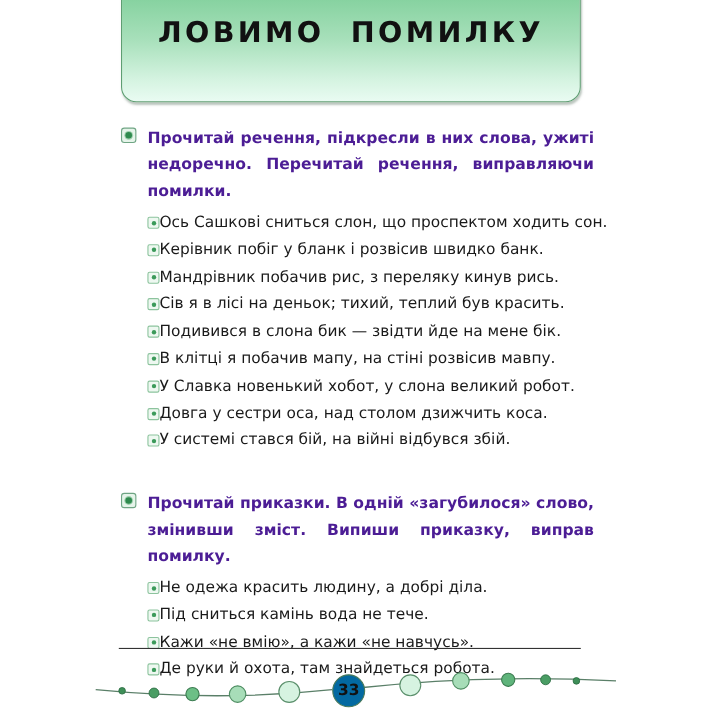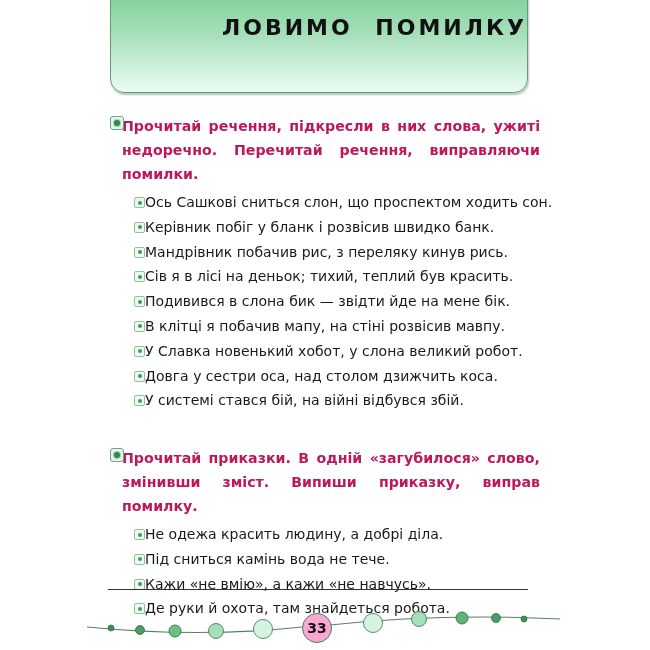--- a/index.html
+++ b/index.html
@@ -2,42 +2,42 @@
 <html><head>
 <meta charset="utf-8">
 <style>
   html, body { margin:0; padding:0; }
   body { width:650px; height:650px; background:#ffffff; position:relative; overflow:hidden;
          font-family:"DejaVu Sans", sans-serif; color:#1a1a1a; }
   .header-box { position:absolute; left:110px; top:-10px; width:416px; height:101px;
          border:1.5px solid #5e9e72; border-radius:0 0 14px 14px;
          background:linear-gradient(180deg,#7fcf9a 0%,#a8e0bb 45%,#d4f3e0 80%,#e9fbf2 100%);
          box-shadow:1px 2px 2px rgba(60,90,70,0.35); }
-  .header-title { position:absolute; left:0; right:0; top:24px; text-align:right;
-         font-family:"DejaVu Sans", sans-serif; font-weight:bold; font-size:22px;
+  .header-title { position:absolute; left:0; right:0; top:24px; text-align:center;
+         font-family:"DejaVu Sans", sans-serif; font-weight:bold; font-size:26px;
          letter-spacing:3px; color:#111; word-spacing:12px; }
   .task { position:absolute; left:110px; width:430px; }
   .task-icon { position:absolute; left:0; top:2px; width:14px; height:14px; border:1.5px solid #6fa584;
          border-radius:3px; background:#e6f4ea; box-sizing:border-box; }
   .task-icon::after { content:""; position:absolute; left:2.5px; top:2.5px; width:6px; height:6px;
          border-radius:50%; background:#2f8a4e; box-shadow:0 0 0 1px #9fd0ae; }
-  .task-text { margin-left:12px; font-weight:bold; font-size:14.2px; line-height:24px;
-         text-align:justify; color:#be185d; }
+  .task-text { margin-left:24px; font-weight:bold; font-size:14.2px; line-height:24px;
+         text-align:justify; color:#4c1d95; }
   .items { list-style:none; margin:4px 0 0 24px; padding:0; }
   .item { position:relative; padding-left:11px; font-size:14px; height:24.8px; line-height:24.8px;
          white-space:nowrap; color:#1a1a1a; }
   .item-icon { position:absolute; left:0; top:7px; width:11px; height:11px; border:1px solid #8cc39d;
          border-radius:2px; background:#eef8f1; box-sizing:border-box; }
   .item-icon::after { content:""; position:absolute; left:2.5px; top:2.5px; width:4px; height:4px;
          border-radius:50%; background:#3b9a5a; }
   .answer-line { position:absolute; left:108px; top:589px; width:420px; height:0;
          border-top:1.5px solid #333; }
   .footer-deco { position:absolute; left:0; top:600px; width:650px; height:50px; }
   .page-num { position:absolute; left:302px; top:613px; width:28px; height:28px; border-radius:50%;
-         border:1.5px solid #4a7a5a; background:#f9a8d4; text-align:center; line-height:28px;
+         border:1.5px solid #4a7a5a; background:#0369a1; text-align:center; line-height:28px;
          font-weight:bold; font-size:14px; color:#111; }
 </style>
 </head>
 <body>
 
 <div class="header-box">
   <div class="header-title">ЛОВИМО ПОМИЛКУ</div>
 </div>
 
 <div class="task" style="top:114px;">

